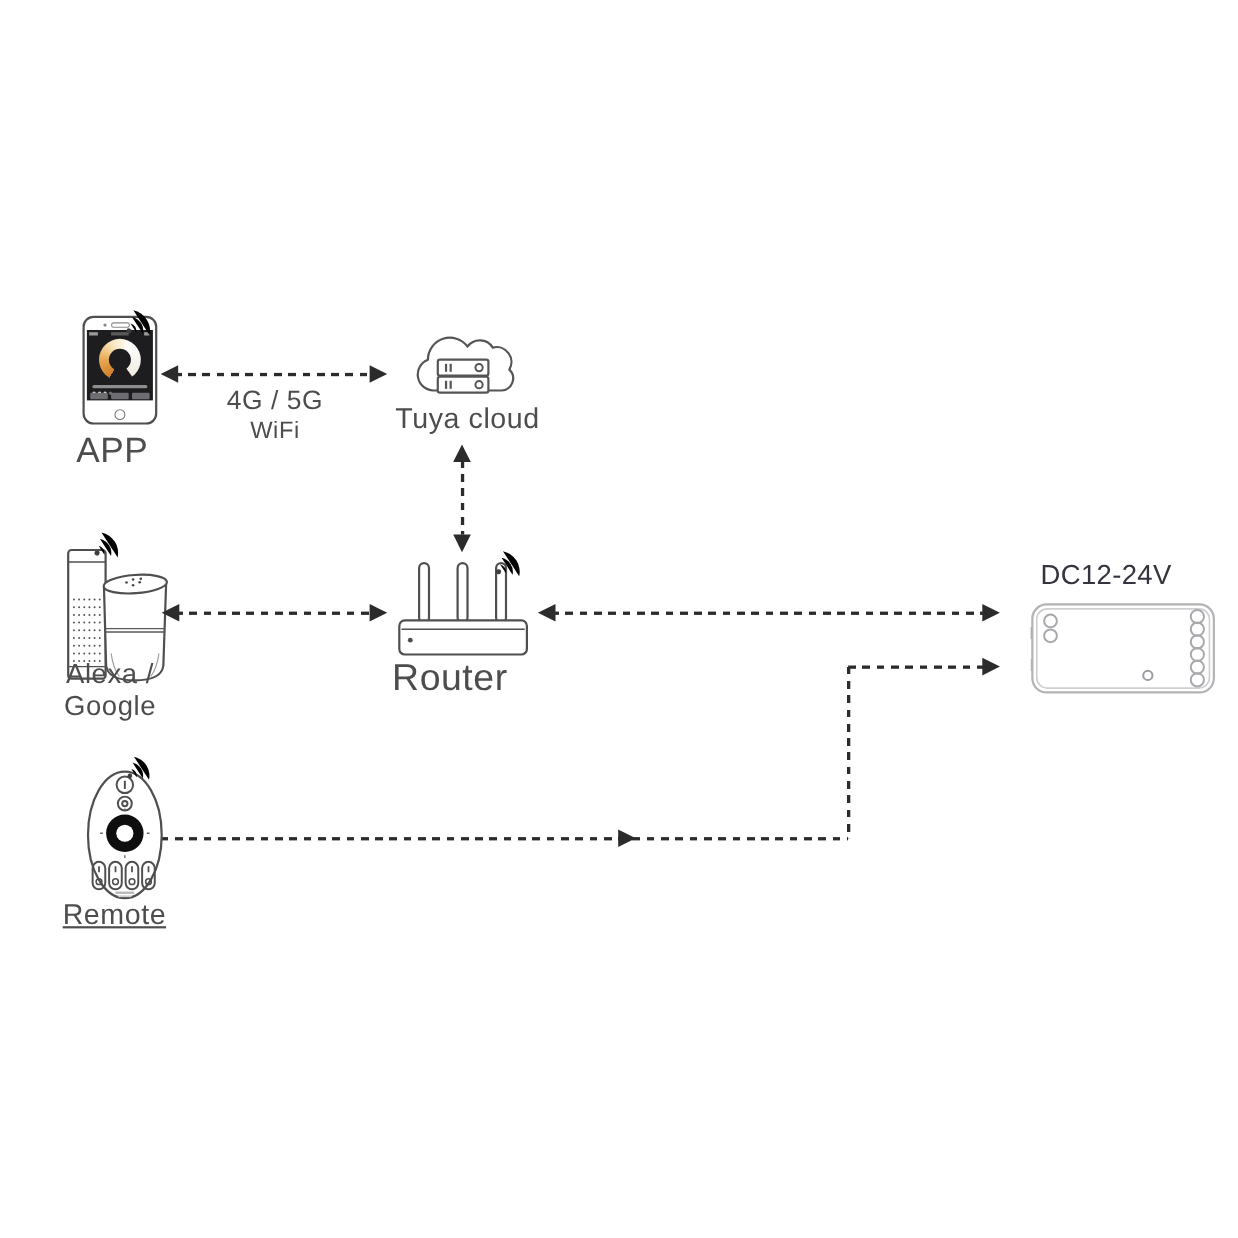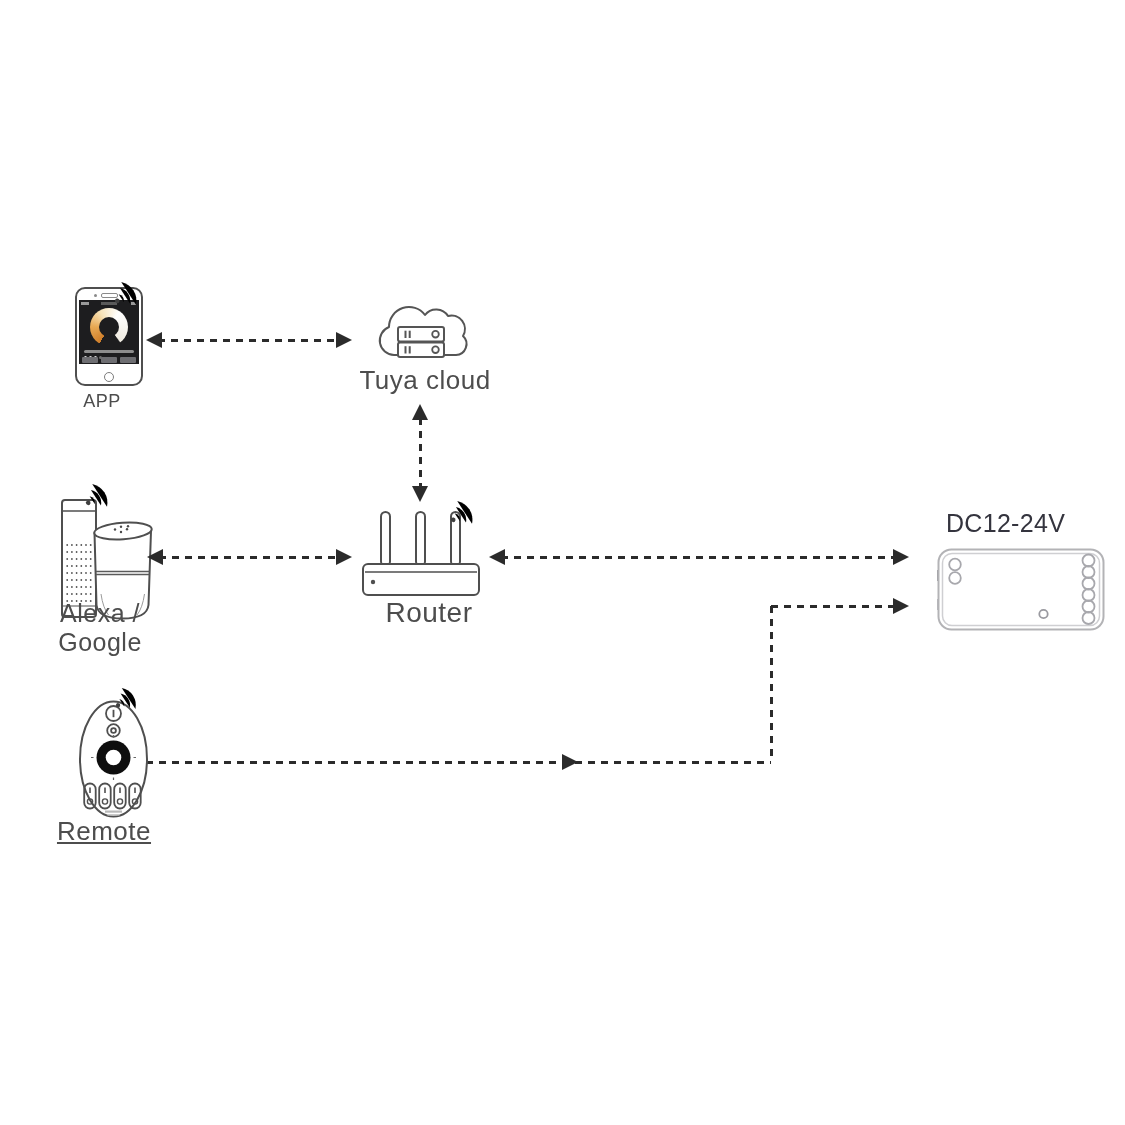--- a/index.html
+++ b/index.html
@@ -75,25 +75,29 @@
           <i></i>
           <i></i>
           <i></i>
         </div>
     </div>
     <div class="home"></div>
   </div>
   <svg class="wifi" style="left:115px; top:280px;" viewBox="0 0 27 27">
       <use href="#wifi-sym"></use>
     </svg>
-  <div class="lbl" style="left:54px; top:391px; width:96px; font-size:18px;">APP</div>
+  <div class="lbl" style="left:54px; top:391px; width:96px; font-size:32px;">APP</div>
 
   <div class="head head-l" style="left:146px; top:332px;"></div>
   <div class="dash-h" style="left:158px; top:338.5px; width:180px;"></div>
   <div class="head head-r" style="left:336px; top:332px;"></div>
+  <div class="lbl" style="left:180px; top:351px; width:140px; font-size:24px; line-height:27px;">
+    <div>4G / 5G</div>
+    <div style="font-size:21.5px;">WiFi</div>
+  </div>
 
   <svg class="dev" style="left:368px; top:291px;" width="112" height="74" viewBox="0 0 112 74">
     <path d="M26 64 a14.5 14.5 0 0 1 -5 -28 a20 20 0 0 1 36 -12 a14 14 0 0 1 23 1 a13.5 13.5 0 0 1 15 20 a11 11 0 0 1 -7 19 Z" fill="#ffffff" stroke="#555555" stroke-width="2" stroke-linejoin="round"></path>
     <g>
       <rect x="30" y="36" width="46" height="14.5" rx="2" fill="#ffffff" stroke="#555555" stroke-width="2"></rect>
       <rect x="36.5" y="39.7" width="2" height="7.3" fill="#555555"></rect>
       <rect x="40.7" y="39.7" width="2" height="7.3" fill="#555555"></rect>
       <circle cx="67.5" cy="43.2" r="3.3" fill="#ffffff" stroke="#555555" stroke-width="1.8"></circle>
     </g>
     <g>
@@ -115,21 +119,21 @@
       <rect x="56" y="14" width="9" height="54" rx="4.5"></rect>
       <rect x="91" y="14" width="9" height="54" rx="4.5"></rect>
     </g>
     <rect x="3" y="66" width="116" height="31" rx="5" fill="#ffffff" stroke="#4f4f4f" stroke-width="2"></rect>
     <path d="M5 74 L117 74" stroke="#4f4f4f" stroke-width="1.4" fill="none"></path>
     <circle cx="13" cy="84" r="2.2" fill="#4f4f4f"></circle>
   </svg>
   <svg class="wifi" style="left:451px; top:499px;" viewBox="0 0 27 27">
       <use href="#wifi-sym"></use>
     </svg>
-  <div class="lbl" style="left:368px; top:597px; width:122px; font-size:28px;">Router</div>
+  <div class="lbl" style="left:348px; top:597px; width:122px; font-size:34px;">Router</div>
 
   <svg class="dev" style="left:55px; top:482px;" width="120" height="142" viewBox="0 0 120 142">
     <g>
       <rect x="7" y="18" width="34" height="117" rx="3" fill="#ffffff" stroke="#4f4f4f" stroke-width="2"></rect>
       <path d="M7 29 L41 29" stroke="#4f4f4f" stroke-width="1.4"></path>
       <path d="M7 124 L41 124" stroke="#4f4f4f" stroke-width="1.2"></path>
       <g fill="#555555">
 
         <g id="grill">
             <circle cx="12.2" cy="63" r="0.9"></circle>

